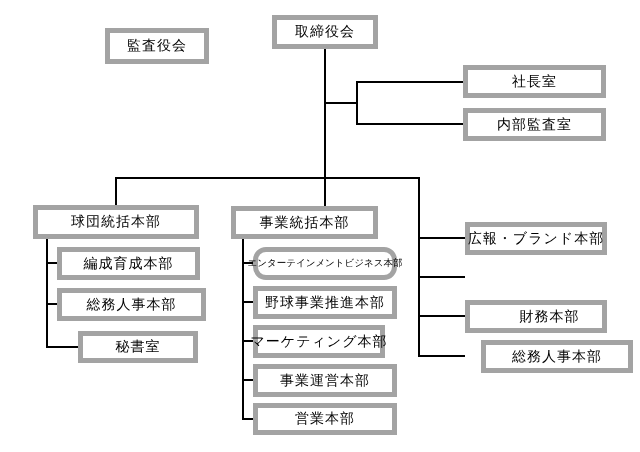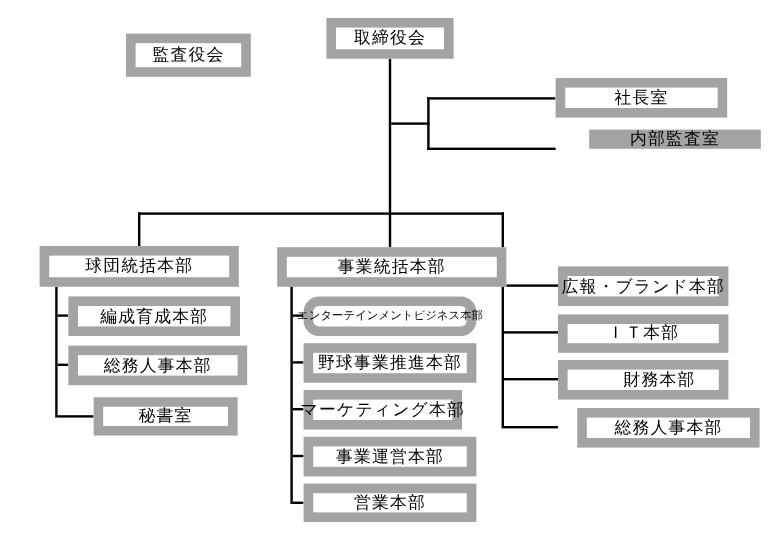--- a/index.html
+++ b/index.html
@@ -1,43 +1,43 @@
 <!DOCTYPE html>
 <html><head>
 <meta charset="utf-8">
 <style>
   html,body{margin:0;padding:0;background:#ffffff;}
   body{font-family:"Liberation Sans",sans-serif;}
   .canvas{position:relative;width:640px;height:452px;background:#ffffff;overflow:hidden;}
   .node{
     position:absolute;
     box-sizing:border-box;
-    border:8px solid #a3a3a3;
+    border:5px solid #a3a3a3;
     background:#ffffff;
     display:flex;
     align-items:center;
     justify-content:center;
     font-size:14px;
     color:#000000;
     letter-spacing:1px;
     white-space:nowrap;
     z-index:2;
   }
   .line{position:absolute;background:#000000;z-index:1;}
 
   
   #n-audit        {left:105px; top:28px;  width:104px; height:36px;}
   #n-board        {left:272px; top:15px;  width:106px; height:34px;}
   #n-president    {left:463px; top:65px;  width:143px; height:33px;}
-  #n-internal     {left:463px; top:108px; width:143px; height:16px;margin-left:28px;}
+  #n-internal     {left:463px; top:108px; width:143px; height:33px;}
   #n-team-hq      {left:33px;  top:205px; width:166px; height:34px;}
   #n-roster       {left:57px;  top:247px; width:143px; height:33px;}
   #n-team-ops     {left:57px;  top:288px; width:149px; height:33px;}
   #n-secretary    {left:78px;  top:331px; width:120px; height:32px;}
-  #n-business-hq  {left:231px; top:206px; width:191px; height:33px;}
+  #n-business-hq  {left:231px; top:206px; width:147px; height:33px;}
   #n-entertain    {left:253px; top:247px; width:144px; height:33px; font-size:9.5px; letter-spacing:0;border-radius:13px;}
   #n-baseball     {left:253px; top:286px; width:144px; height:33px;}
   #n-marketing    {left:253px; top:325px; width:132px; height:33px;font-family:Liberation Mono, monospace;}
   #n-biz-ops      {left:253px; top:364px; width:144px; height:33px;}
   #n-sales        {left:253px; top:403px; width:144px; height:32px;}
   #n-pr           {left:465px; top:222px; width:142px; height:33px;}
   #n-it           {left:465px; top:262px; width:142px; height:32px;}
   #n-finance      {left:465px; top:300px; width:142px; height:33px;padding-left:27px;}
   #n-hr           {left:465px; top:340px; width:152px; height:33px;margin-left:16px;}
 
@@ -101,17 +101,16 @@
   <div class="node" id="n-roster">編成育成本部</div>
   <div class="node" id="n-team-ops">総務人事本部</div>
   <div class="node" id="n-secretary">秘書室</div>
   <div class="node" id="n-business-hq">事業統括本部</div>
   <div class="node" id="n-entertain">エンターテインメントビジネス本部</div>
   <div class="node" id="n-baseball">野球事業推進本部</div>
   <div class="node" id="n-marketing">マーケティング本部</div>
   <div class="node" id="n-biz-ops">事業運営本部</div>
   <div class="node" id="n-sales">営業本部</div>
   <div class="node" id="n-pr">広報・ブランド本部</div>
-  <div class="node" id="n-it">ＩＴ本部</div>
   <div class="node" id="n-finance">財務本部</div>
   <div class="node" id="n-hr">総務人事本部</div>
 
 </div>
 
 </body></html>

